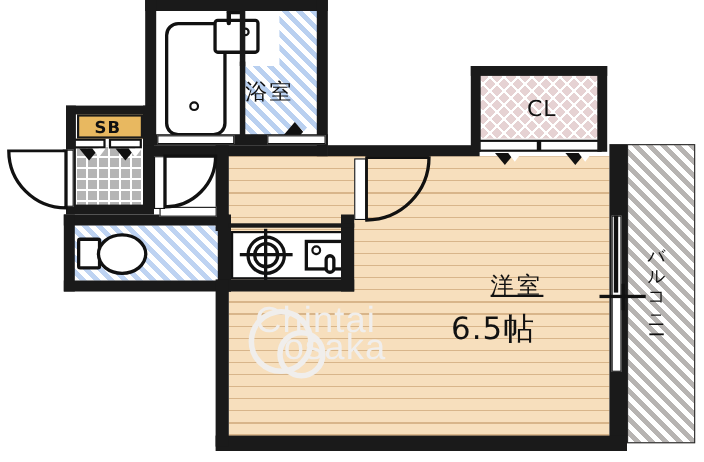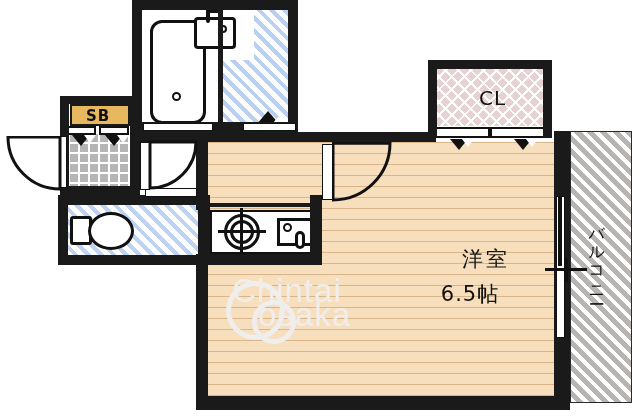--- a/index.html
+++ b/index.html
@@ -49,21 +49,21 @@
   .sb{background:#e8b860;border:2px solid #1a1a1a;}
   
   .lbl{position:absolute;color:#111;white-space:nowrap;
        font-family:"DejaVu Sans","Liberation Sans",sans-serif;}
   .lbl-bath{font-size:20px;letter-spacing:2px;}
   .lbl-cl{font-size:20px;letter-spacing:1px;}
   .lbl-wc{font-size:25px;font-weight:500;}
   .lbl-genkan{font-size:21px;letter-spacing:0px;}
   .lbl-sb{font-size:15px;font-weight:bold;letter-spacing:1px;}
   .lbl-room{font-size:21px;letter-spacing:3px;text-align:center;}
-  .lbl-room2{font-size:21px;letter-spacing:1px;text-align:center;}
+  .lbl-room2{font-size:28px;letter-spacing:1px;text-align:left;}
   .lbl-bal{font-size:16px;letter-spacing:2px;writing-mode:vertical-rl;
            text-orientation:upright;line-height:1.05;}
   
   .tub{border:3px solid #111;border-radius:12px;background:#fff;}
   .sinkbox{border:3px solid #111;border-radius:4px;background:#fff;}
   .dot{border-radius:50%;border:2px solid #111;background:#fff;}
   .toiletbowl{border:3px solid #111;border-radius:50%;background:#fff;}
   .toilettank{border:3px solid #111;background:#fff;border-radius:3px;}
   .kitbar{background:#fff;border:2px solid #111;}
   .ring{border:3px solid #111;border-radius:50%;}
@@ -103,20 +103,21 @@
 
   <div class="abs bath" style="left:140px;top:8px;width:150px;height:122px;"></div>
   <div class="abs white" style="left:140px;top:8px;width:82px;height:122px;"></div>
   <div class="abs white" style="left:222px;top:8px;width:32px;height:52px;"></div>
   <div class="abs tub" style="left:150px;top:20px;width:56px;height:104px;"></div>
   <div class="abs dot" style="left:172px;top:92px;width:9px;height:9px;"></div>
   <div class="abs sinkbox" style="left:194px;top:17px;width:42px;height:32px;"></div>
   <div class="abs bar" style="left:206px;top:9px;width:4px;height:14px;border-radius:2px;"></div>
   <div class="abs bar" style="left:206px;top:9px;width:14px;height:4px;border-radius:2px;"></div>
   <div class="abs dot" style="left:219px;top:25px;width:8px;height:8px;"></div>
+  <div class="lbl lbl-bath" style="left:223px;top:70px;">浴室</div>
 
   <div class="abs" style="left:256px;top:111px;">
     <div class="triup" style="position:relative;">
       <div class="triup-in"></div>
     </div>
   </div>
 
   <div class="abs clfill" style="left:436px;top:68px;width:108px;height:58px;"></div>
   <div class="lbl lbl-cl" style="left:479px;top:86px;">CL</div>
 
@@ -222,16 +223,16 @@
   <div class="abs white" style="left:140px;top:142px;width:10px;height:48px;border:1px solid #111;"></div>
   <svg class="abs" style="left:148px;top:140px;width:52px;height:52px;" viewBox="0 0 52 52">
     <path d="M2 2 L48 2 A46 46 0 0 1 2 48 Z" fill="#ffffff" stroke="#111" stroke-width="3"></path>
   </svg>
 
   <div class="wm wm-c1"></div>
   <div class="wm wm-c2"></div>
   <div class="wm wm-t1">Chintai</div>
   <div class="wm wm-t2">osaka</div>
 
-  <div class="lbl lbl-room" style="left:426px;top:245px;width:120px;">洋室</div>
+  <div class="lbl lbl-room" style="left:410px;top:245px;width:120px;text-decoration:underline;">洋室</div>
   <div class="lbl lbl-room2" style="left:410px;top:280px;width:120px;">6.5帖</div>
 
 </div>
 
 </body></html>

